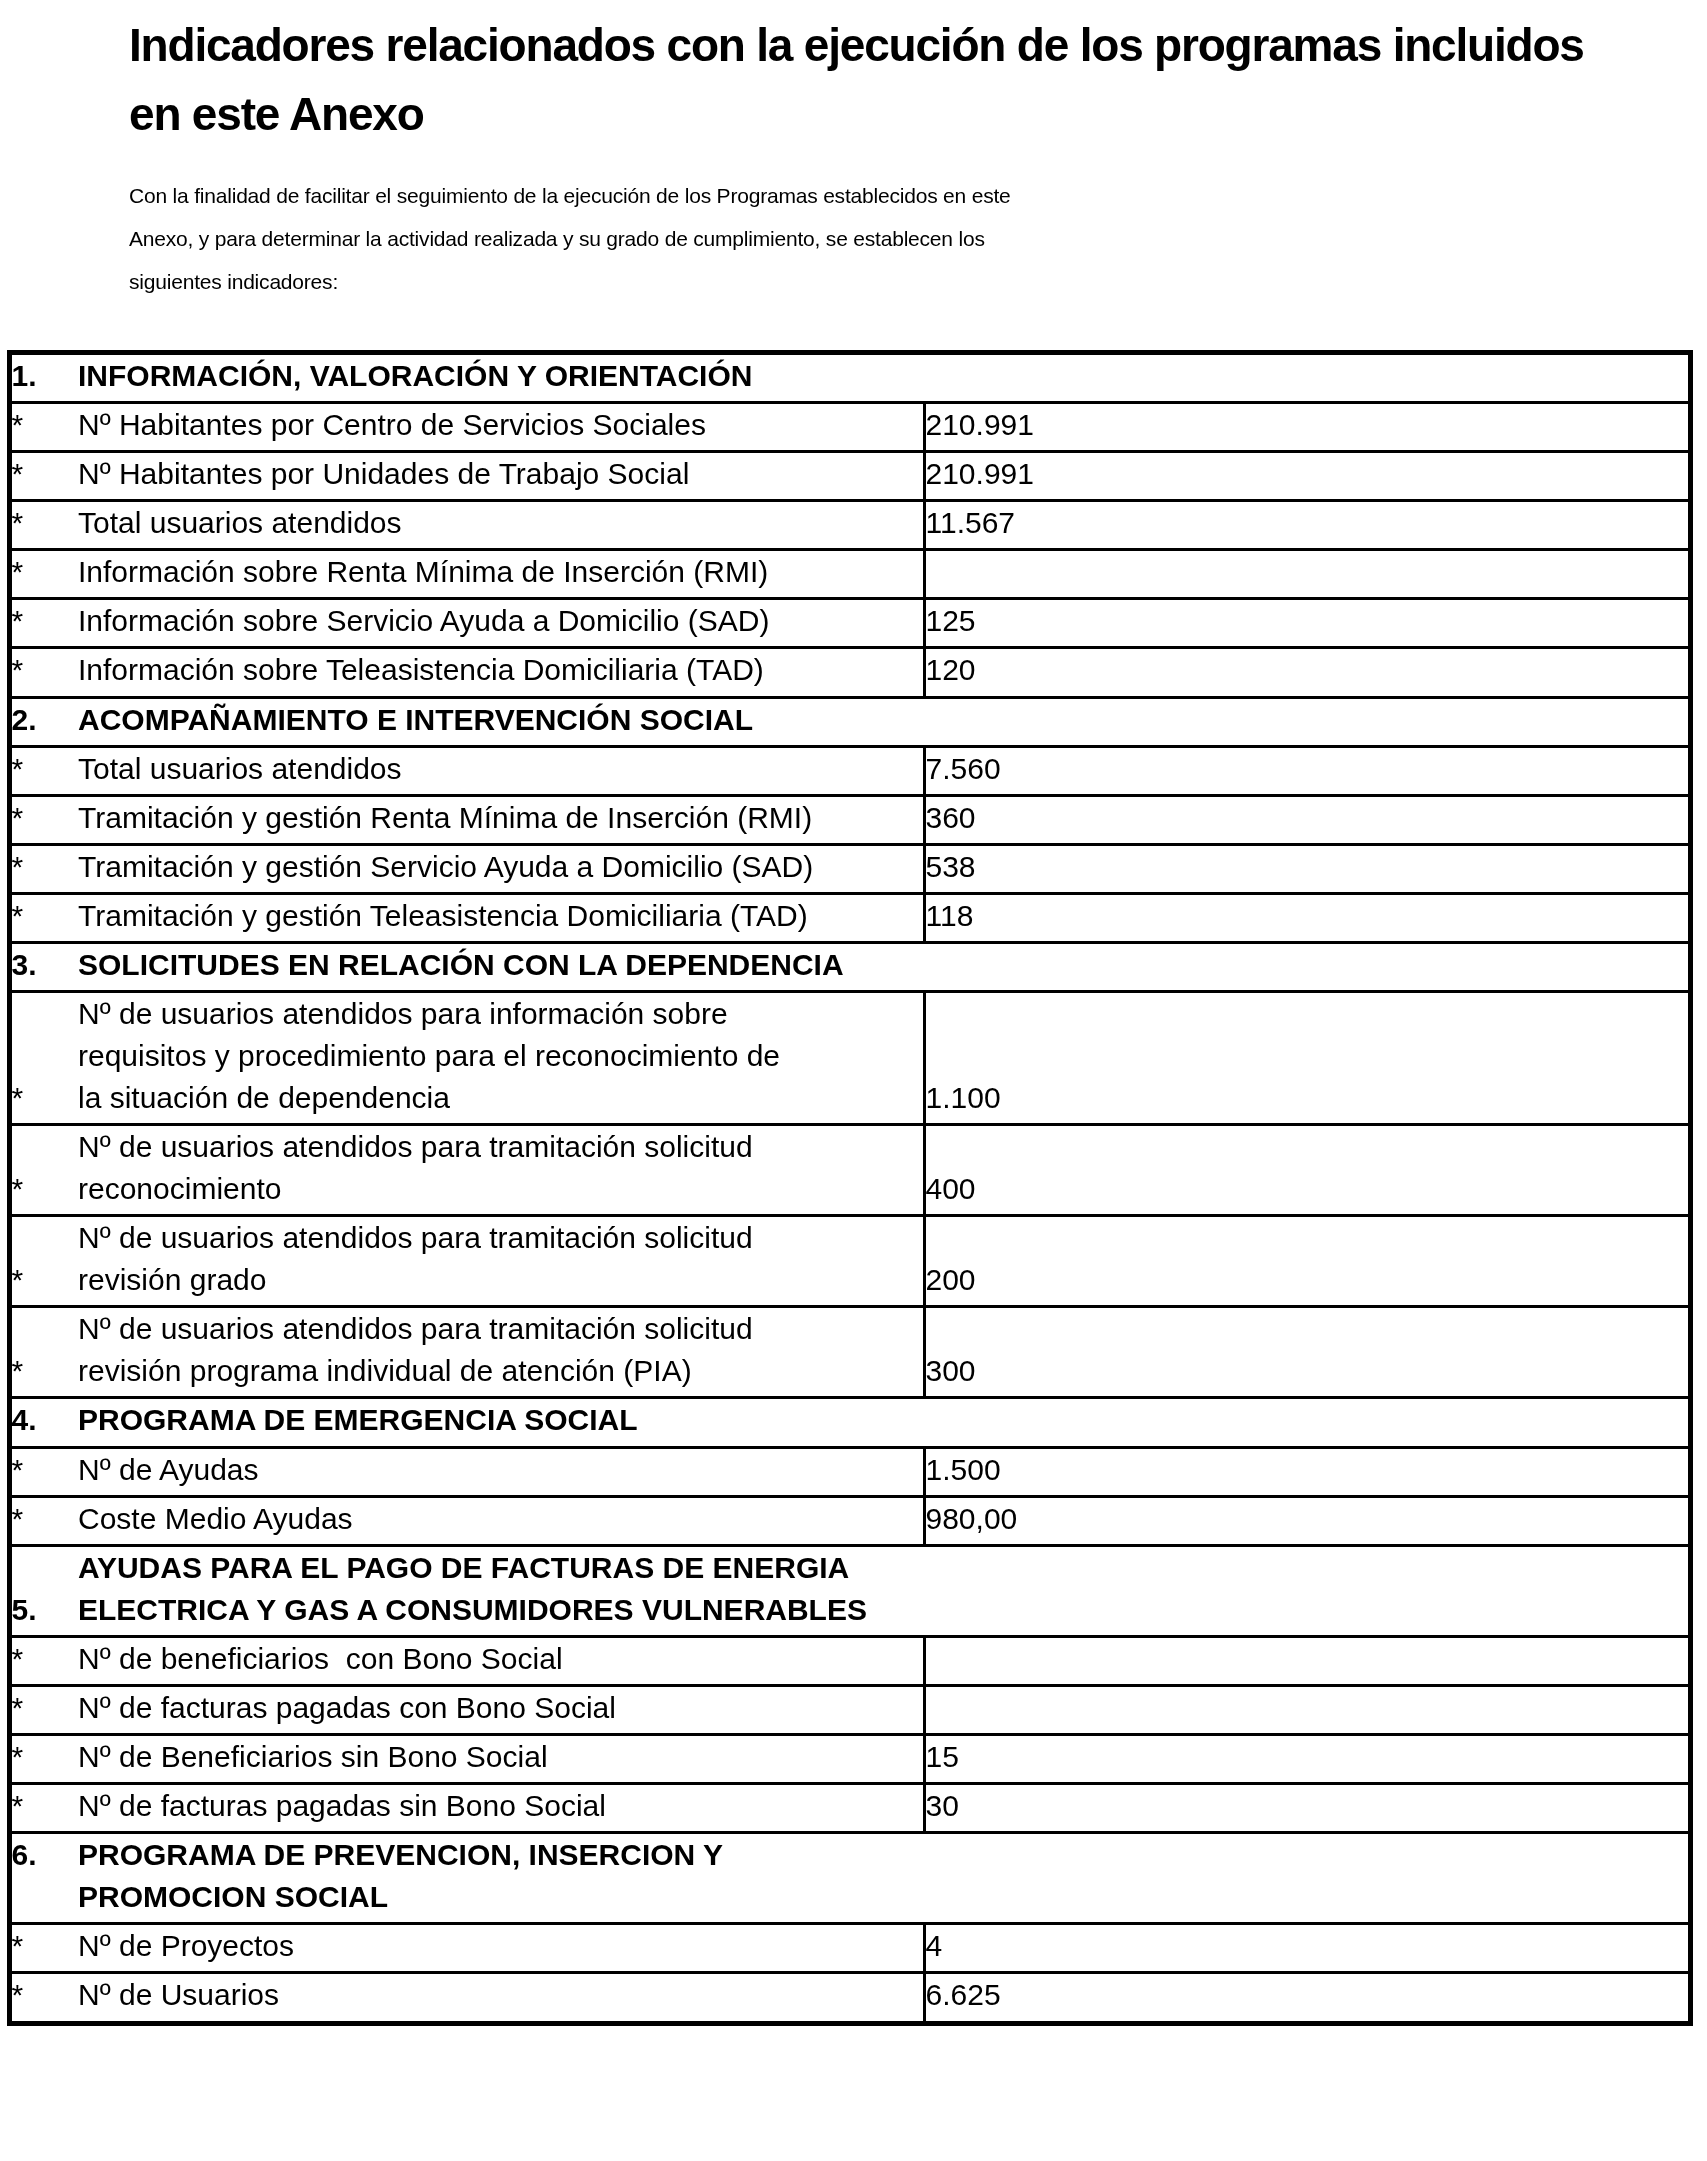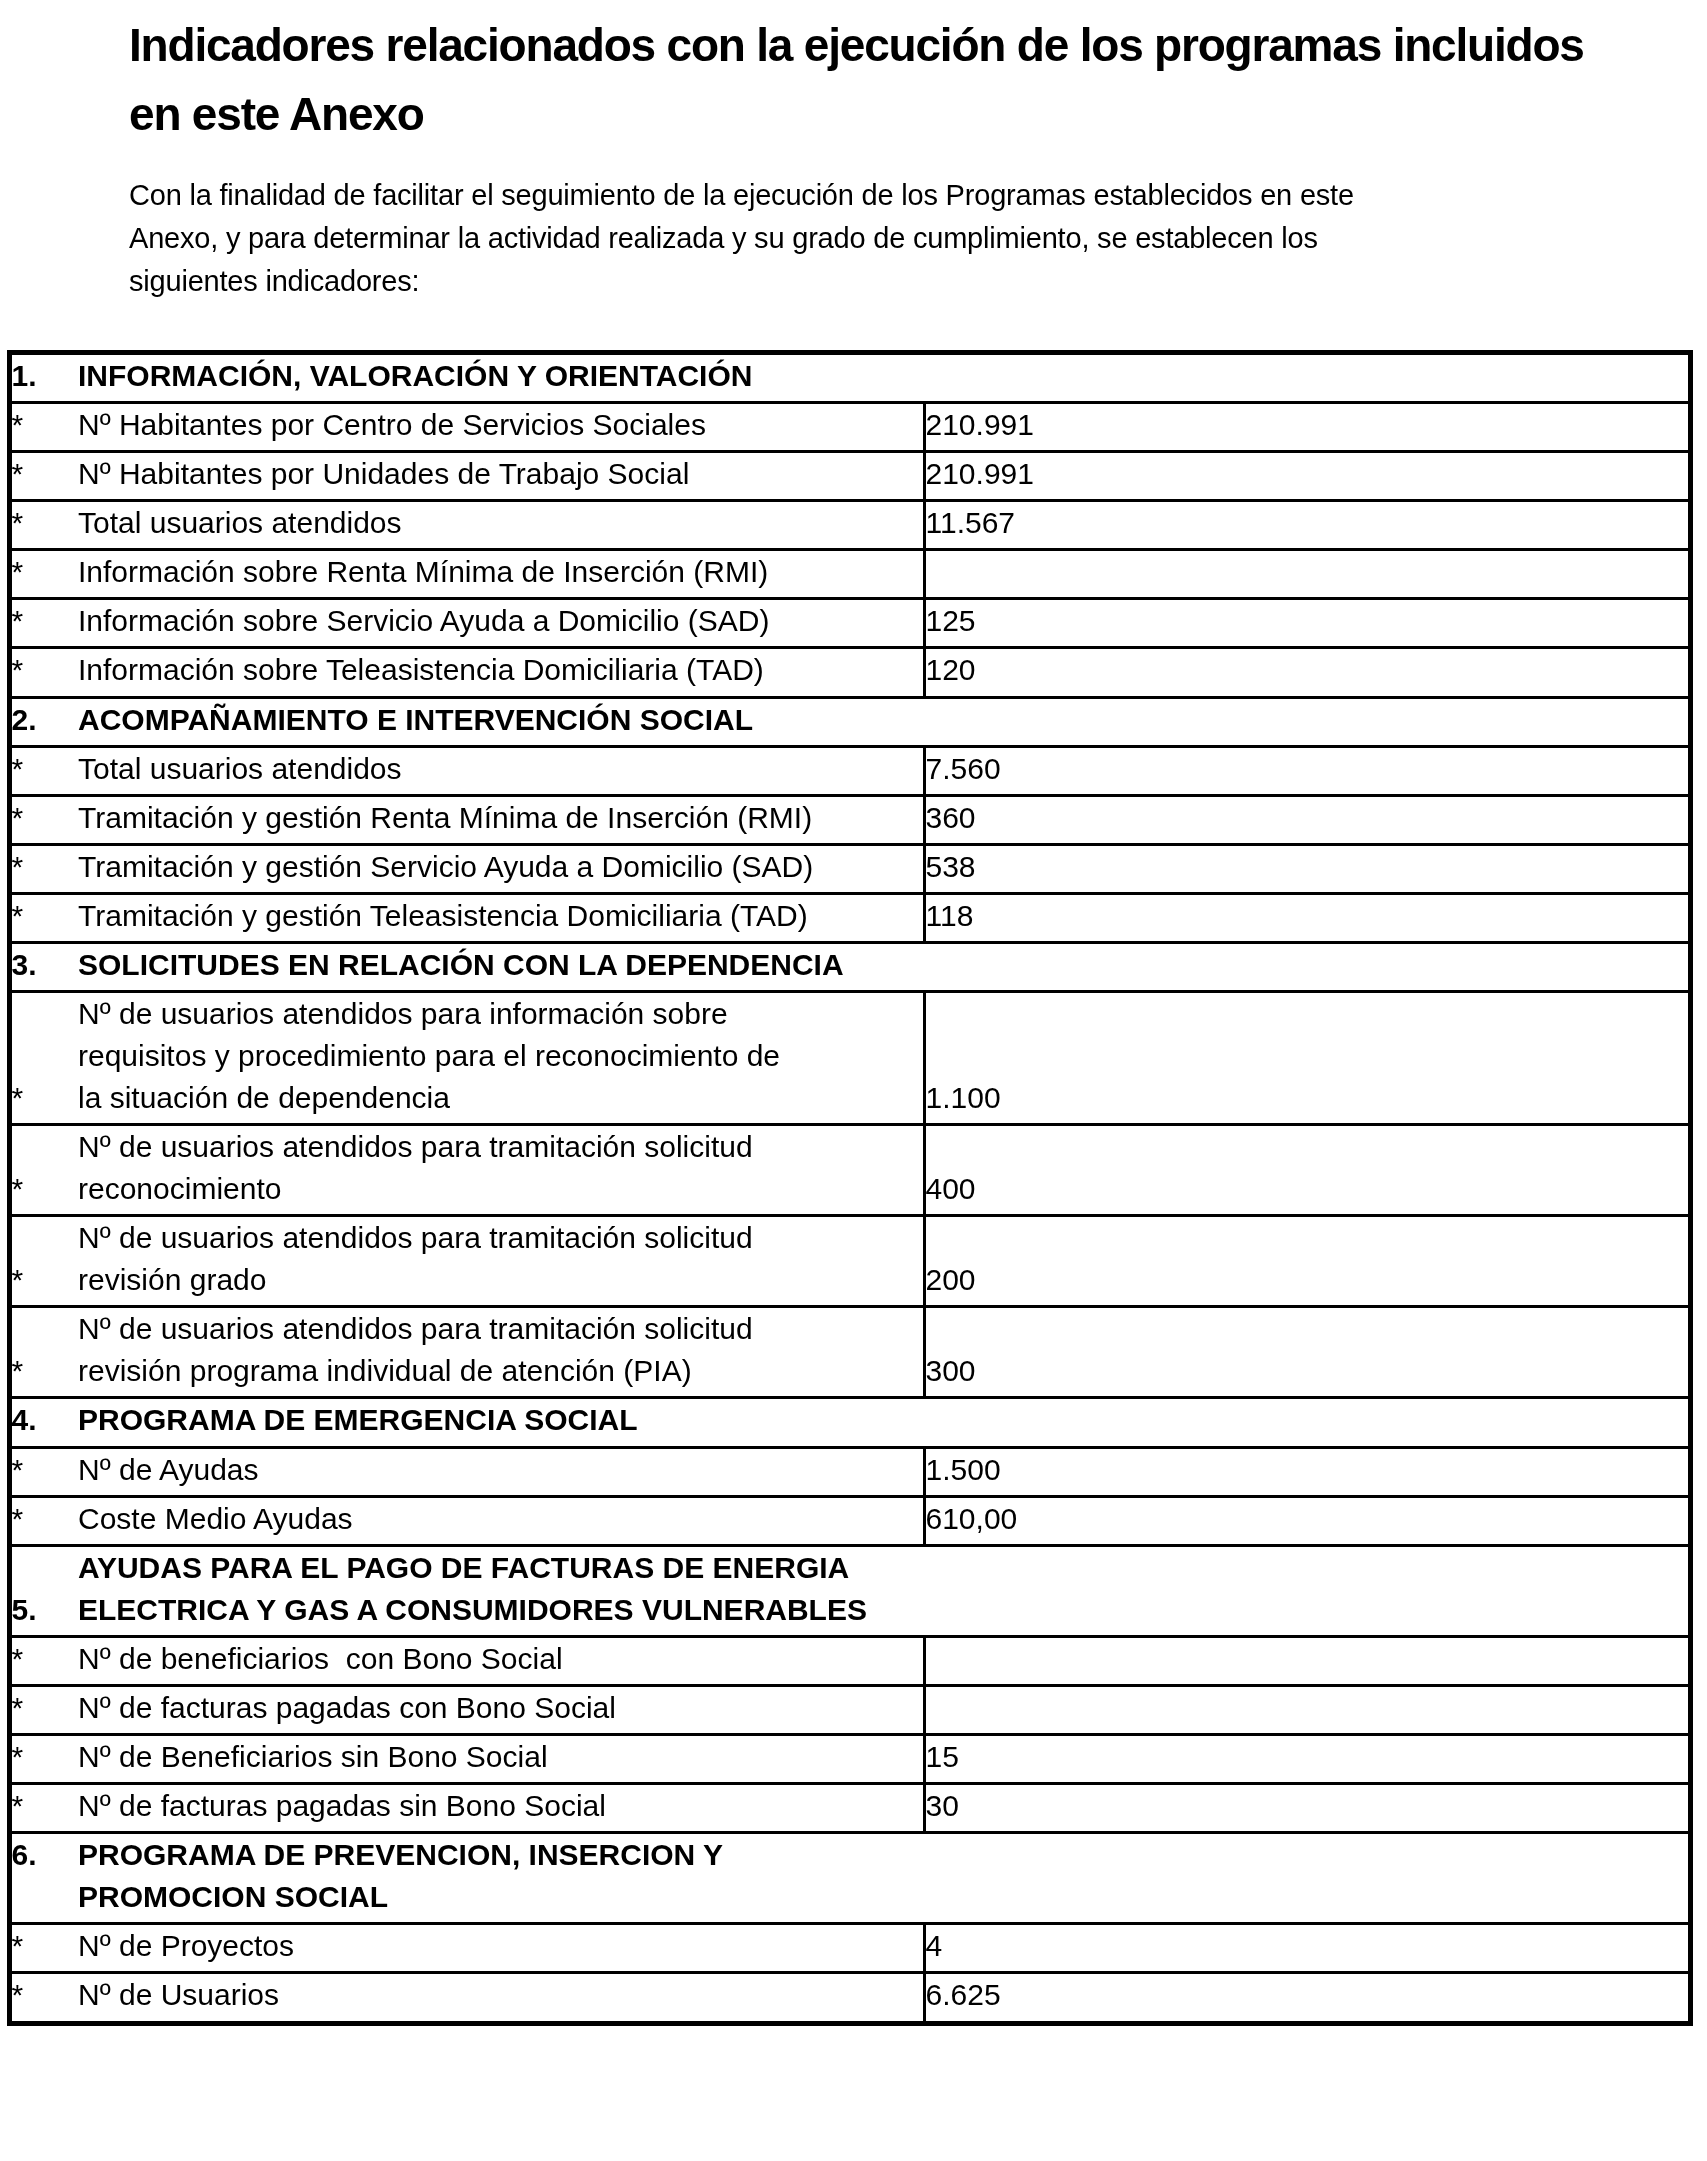--- a/index.html
+++ b/index.html
@@ -17,21 +17,21 @@
   #doc-title {
     margin: 11.4px 33px 0 129px;
     font-size: 46px;
     font-weight: bold;
     line-height: 69px;
     letter-spacing: -1.2px;
     white-space: pre-wrap;
   }
   #doc-intro {
     margin: 24.5px 33px 0 129px;
-    font-size: 29px;
+    font-size: 21px;
     line-height: 43px;
     letter-spacing: -0.2px;
     white-space: pre-wrap;
   }
   table.indicators {
     border-collapse: collapse;
     table-layout: fixed;
     width: 1686px;
     margin: 47px 0 0 6.5px;
     border: 5.7px solid #000000;
@@ -182,21 +182,21 @@
       <td class="hdr" colspan="2">PROGRAMA DE EMERGENCIA SOCIAL</td>
     </tr>
     <tr>
       <td class="num">*</td>
       <td class="lbl">Nº de Ayudas</td>
       <td class="val">1.500</td>
     </tr>
     <tr>
       <td class="num">*</td>
       <td class="lbl">Coste Medio Ayudas</td>
-      <td class="val">610,00</td>
+      <td class="val">980,00</td>
     </tr>
 
     <tr>
       <td class="num hdr-num va-bottom">5.</td>
       <td class="hdr" colspan="2">AYUDAS PARA EL PAGO DE FACTURAS DE ENERGIA
 ELECTRICA Y GAS A CONSUMIDORES VULNERABLES</td>
     </tr>
     <tr>
       <td class="num">*</td>
       <td class="lbl">Nº de beneficiarios  con Bono Social</td>

